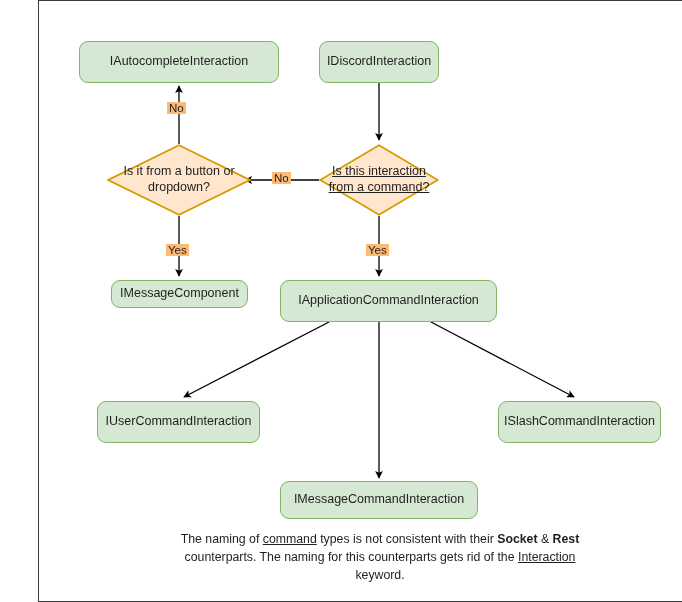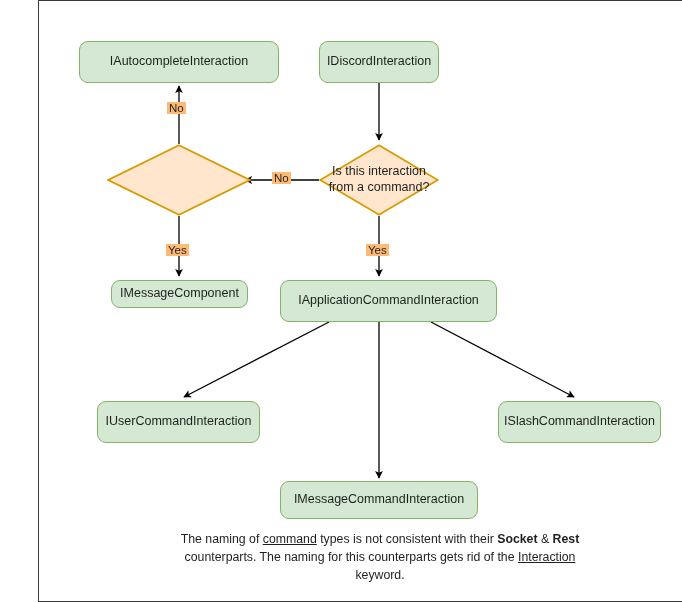--- a/index.html
+++ b/index.html
@@ -119,23 +119,24 @@
   </div>
 
   <div class="node node-box" style="left:280px; top:40px; width:120px; height:42px;">
     <span>IDiscordInteraction</span>
   </div>
 
   <div class="node node-diamond" style="left:68px; top:143px; width:144px; height:72px;">
     <svg class="diamond-shape" viewBox="0 0 144 72" preserveAspectRatio="none">
       <polygon points="72,1.2 142.8,36 72,70.8 1.2,36" fill="#ffe6cc" stroke="#d79b00" stroke-width="1.8"></polygon>
     </svg>
+    <span class="diamond-label">Is it from a button or dropdown?</span>
   </div>
 
-  <div class="node node-diamond" style="left:280px; top:143px; width:120px; height:72px;">
+  <div class="node node-diamond" style="left:280px; top:143px; width:120px; height:72px;text-decoration:underline;">
     <svg class="diamond-shape" viewBox="0 0 120 72" preserveAspectRatio="none">
       <polygon points="60,1.2 118.8,36 60,70.8 1.2,36" fill="#ffe6cc" stroke="#d79b00" stroke-width="1.8"></polygon>
     </svg>
     <span class="diamond-label">Is this interaction from a command?</span>
   </div>
 
   <div class="node node-box" style="left:72px; top:279px; width:137px; height:28px;">
     <span>IMessageComponent</span>
   </div>
 

